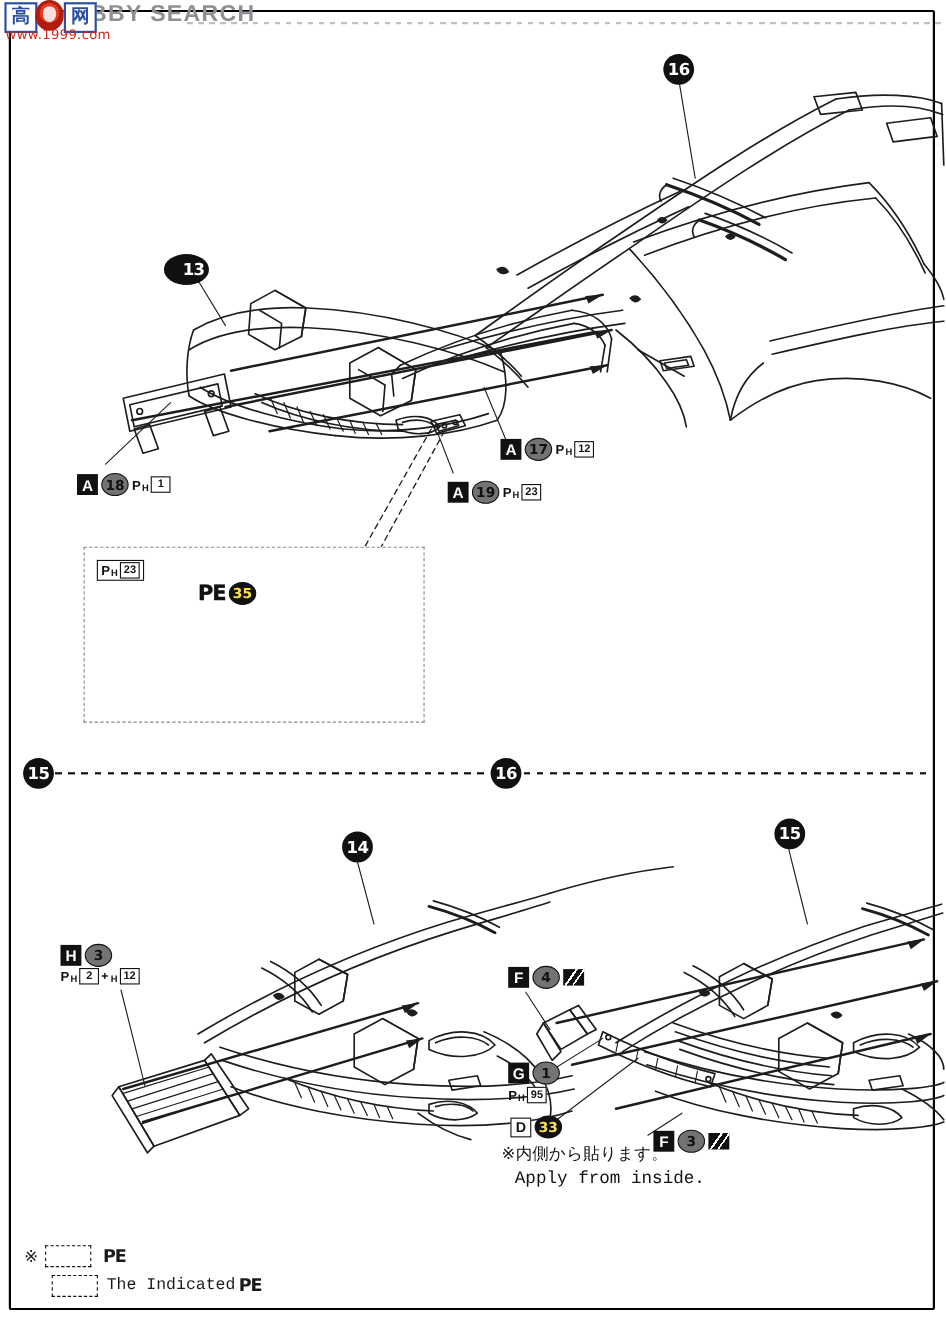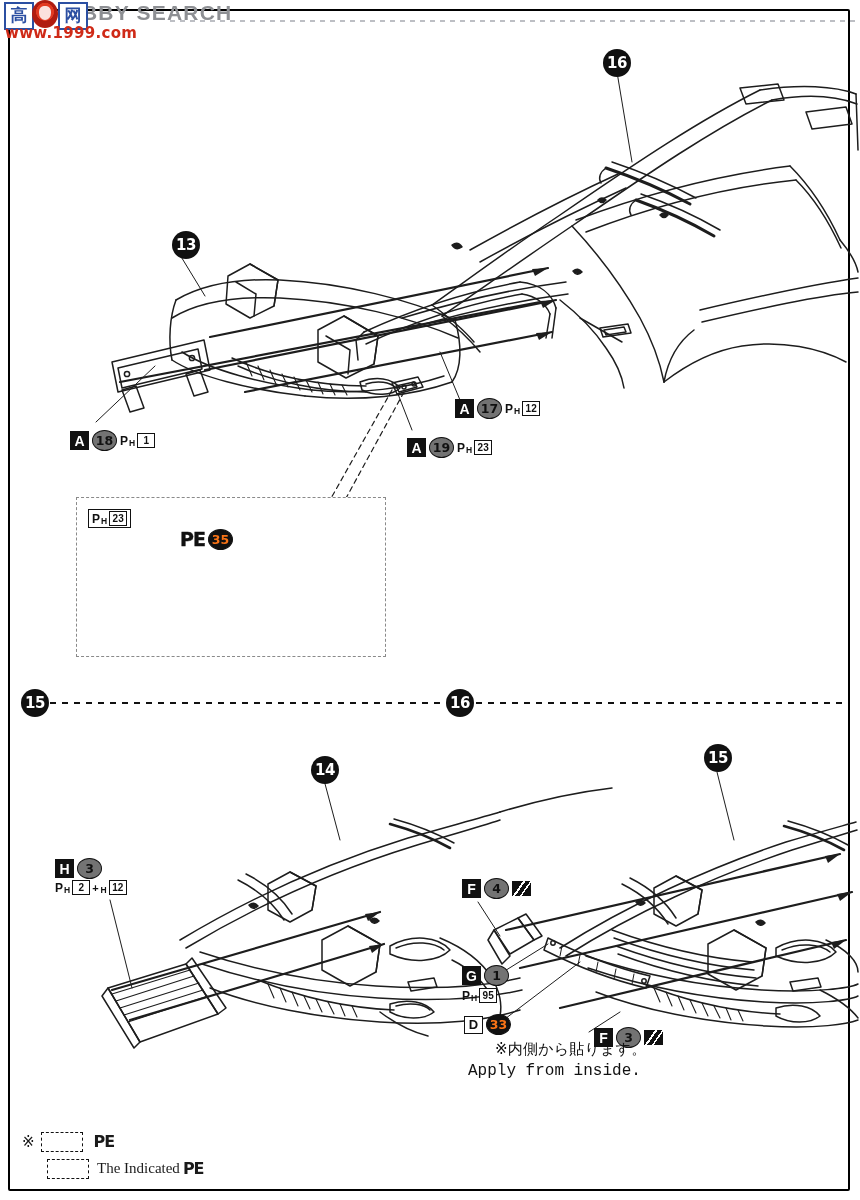--- a/index.html
+++ b/index.html
@@ -39,21 +39,21 @@
     position:absolute;left:30px;top:0px;width:26px;height:28px;
     border-radius:50%;
     background:radial-gradient(circle at 50% 42%, #e23a22 0 42%, #b01c10 44% 100%);
   }
   .wm-red:after{
     content:"";position:absolute;left:7px;top:6px;width:12px;height:14px;
     background:#fff;border-radius:40% 40% 50% 50%;opacity:.85;
   }
   .wm-url{
     position:absolute;left:3px;top:24px;
-    font-size:15px;font-weight:700;color:#cf2a17;letter-spacing:.3px;
+    font-size:12px;font-weight:400;color:#cf2a17;letter-spacing:.3px;
     font-family:"DejaVu Sans",sans-serif;
   }
 
   
   .frame{
     position:absolute;left:8px;top:9px;width:842px;height:1182px;
     border:2px solid #000;box-sizing:border-box;border-radius:2px;
   }
   svg{display:block;}
   .art{position:absolute;left:0;top:0;width:860px;height:1200px;pointer-events:none;}
@@ -80,21 +80,21 @@
     background:#fff;color:#111;border:1.5px solid #111;
     width:17px;height:16px;font-size:13px;
   }
   .pnum{
     display:inline-flex;align-items:center;justify-content:center;
     min-width:19px;height:19px;padding:0 2px;
     border:1.4px solid #111;border-radius:50%;
     font-size:12.5px;font-weight:700;background:#737373;color:#111;
     font-family:"DejaVu Sans",sans-serif;
   }
-  .pnum.fill{background:#111;color:#f97316;border-color:#111;}
+  .pnum.fill{background:#111;color:#fde047;border-color:#111;}
   .paint{
     display:inline-block;width:19px;height:15px;
     background:
       linear-gradient(125deg, transparent 0 38%, #fff 38% 46%, transparent 46% 62%, #fff 62% 68%, transparent 68%),
       #111;
   }
   .ph{
     display:inline-flex;align-items:center;gap:1px;
     font-size:11px;font-weight:700;font-family:"Liberation Sans",sans-serif;color:#111;
   }
@@ -127,41 +127,41 @@
 
   
   .divider{
     position:absolute;height:2px;
     background-image:repeating-linear-gradient(to right,#111 0 6px,transparent 6px 12px);
   }
 
   
   .note-jp{
     position:absolute;font-family:"DejaVu Sans",sans-serif;
-    font-size:15px;color:#111;letter-spacing:.2px;white-space:nowrap;margin-left:39px;
+    font-size:15px;color:#111;letter-spacing:.2px;white-space:nowrap;
   }
   .note-en{
     position:absolute;font-family:Liberation Mono, monospace;
     font-size:16px;color:#111;white-space:nowrap;
   }
 
   
   .footer{position:absolute;left:22px;top:1128px;width:820px;}
   .f-row{position:relative;height:27px;display:flex;align-items:center;}
   .f-aster{font-size:15px;font-family:"DejaVu Sans",sans-serif;margin-right:6px;}
   .f-box{
     width:40px;height:18px;border:1.6px dashed #111;background:#fff;
     margin-right:8px;flex:0 0 auto;
   }
   .f-pe{
     font-family:"DejaVu Sans",sans-serif;font-weight:800;font-size:16px;
     letter-spacing:-1px;margin:0 3px;
   }
   .f-jp{font-family:"DejaVu Sans",sans-serif;font-size:14.5px;letter-spacing:-.2px;white-space:nowrap;}
-  .f-en{font-family:Liberation Serif, serif;font-size:15px;white-space:nowrap;}
+  .f-en{font-family:Liberation Mono, monospace;font-size:15px;white-space:nowrap;}
   .f-indent{margin-left:25px;}
 </style>
 </head>
 <body>
 
 <div id="page">
 
   <div class="wm">
     <div class="wm-text">HOBBY SEARCH</div>
     <div class="wm-dots"></div>
@@ -487,21 +487,21 @@
         <path d="M717 772 L734 840"></path>
         <path d="M478 902 L500 936"></path>
         <path d="M487 982 L548 944"></path>
         <path d="M493 1028 L580 962"></path>
         <path d="M589 1032 L620 1012"></path>
       </g>
     </g>
   </svg>
 
   <div class="stepnum" style="left:604px;top:50px;">16</div>
-  <div class="stepnum" style="left:173px;top:232px;">13</div>
+  <div class="stepnum" style="left:150px;top:232px;padding-left:13px;">13</div>
   <div class="stepnum" style="left:22px;top:690px;">15</div>
   <div class="stepnum" style="left:447px;top:690px;border-radius:13px;">16</div>
   <div class="stepnum" style="left:312px;top:757px;">14</div>
   <div class="stepnum" style="left:705px;top:745px;">15</div>
 
   <div class="divider" style="left:50px;top:702px;width:392px;"></div>
   <div class="divider" style="left:476px;top:702px;width:366px;"></div>
 
   <div class="chip" style="left:70px;top:430px;">
     <span class="sprue">A</span>

